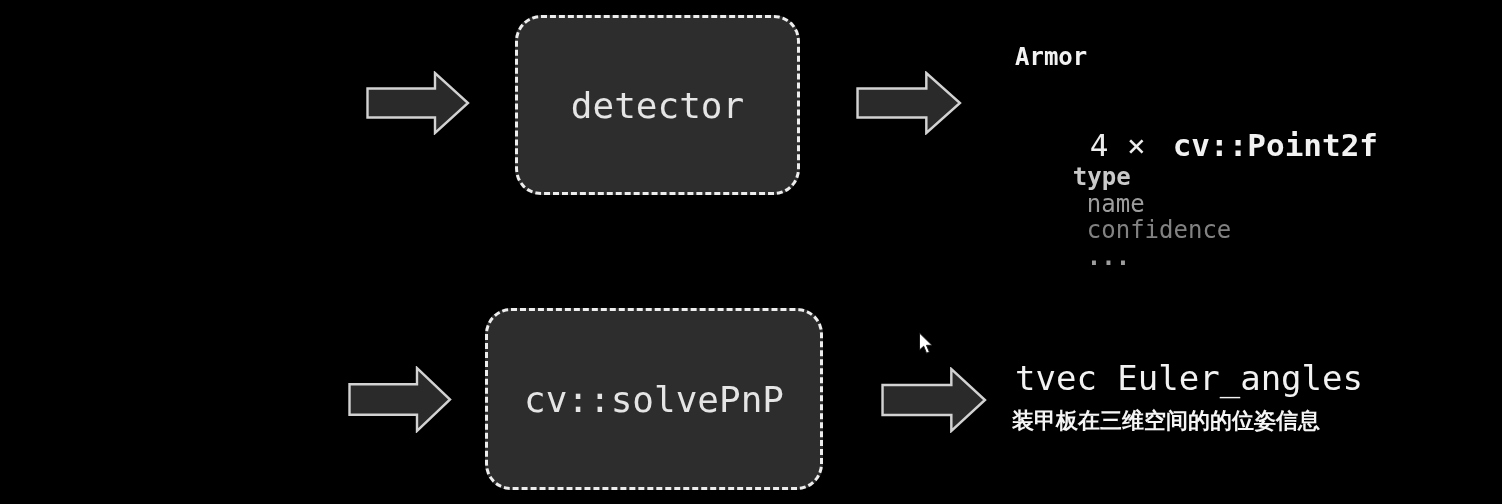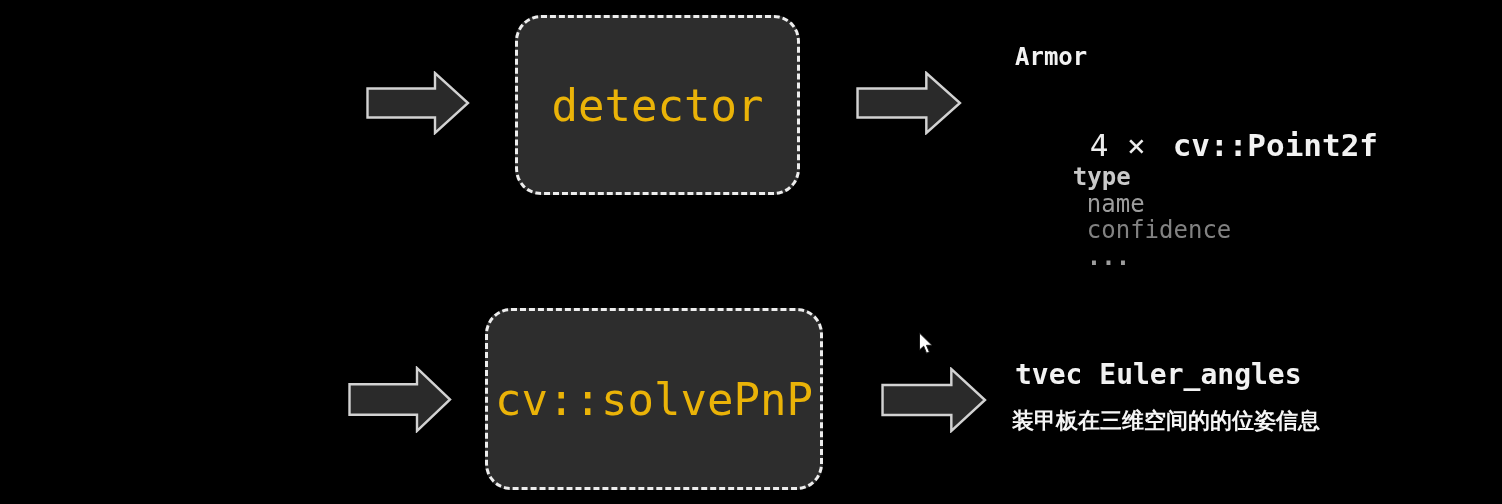--- a/index.html
+++ b/index.html
@@ -36,22 +36,22 @@
     background: #2d2d2d;
     border: 3px dashed #ededed;
     border-radius: 26px;
     display: flex;
     align-items: center;
     justify-content: center;
   }
   .box-detector { left: 515px; top: 15px; width: 285px; height: 180px; }
   .box-solvepnp { left: 485px; top: 308px; width: 338px; height: 182px; }
   .box-label {
-    font-size: 44px;
-    color: #eab308;
+    font-size: 36px;
+    color: #e5e5e5;
     font-weight: 500;
   }
 
   
   .arrow-svg { display: block; }
 
   
   .armor-title {
     left: 1015px; top: 44px;
     font-size: 24px;
@@ -70,22 +70,22 @@
   .armor-line3 .f { white-space: pre; margin-top: 8px; }
   .armor-line3 .f + .f { margin-left: 14px; }
   .f0 { color: #c9c9c9; font-weight: 700; }
   .f1 { color: #9d9d9d; font-weight: 400; }
   .f2 { color: #828282; font-weight: 400; }
   .f3 { color: #9d9d9d; font-weight: 700; }
 
   
   .tvec-line {
     left: 1015px; top: 360px;
-    font-size: 28px;
-    font-weight: 700;
+    font-size: 34px;
+    font-weight: 400;
   }
   .cn-line {
     left: 1012px; top: 406px;
     font-size: 22px;
     font-weight: 700;
     color: #f5f5f5;
     font-family: "DejaVu Sans", "Liberation Sans", sans-serif;
     white-space: pre;
   }
 </style>

